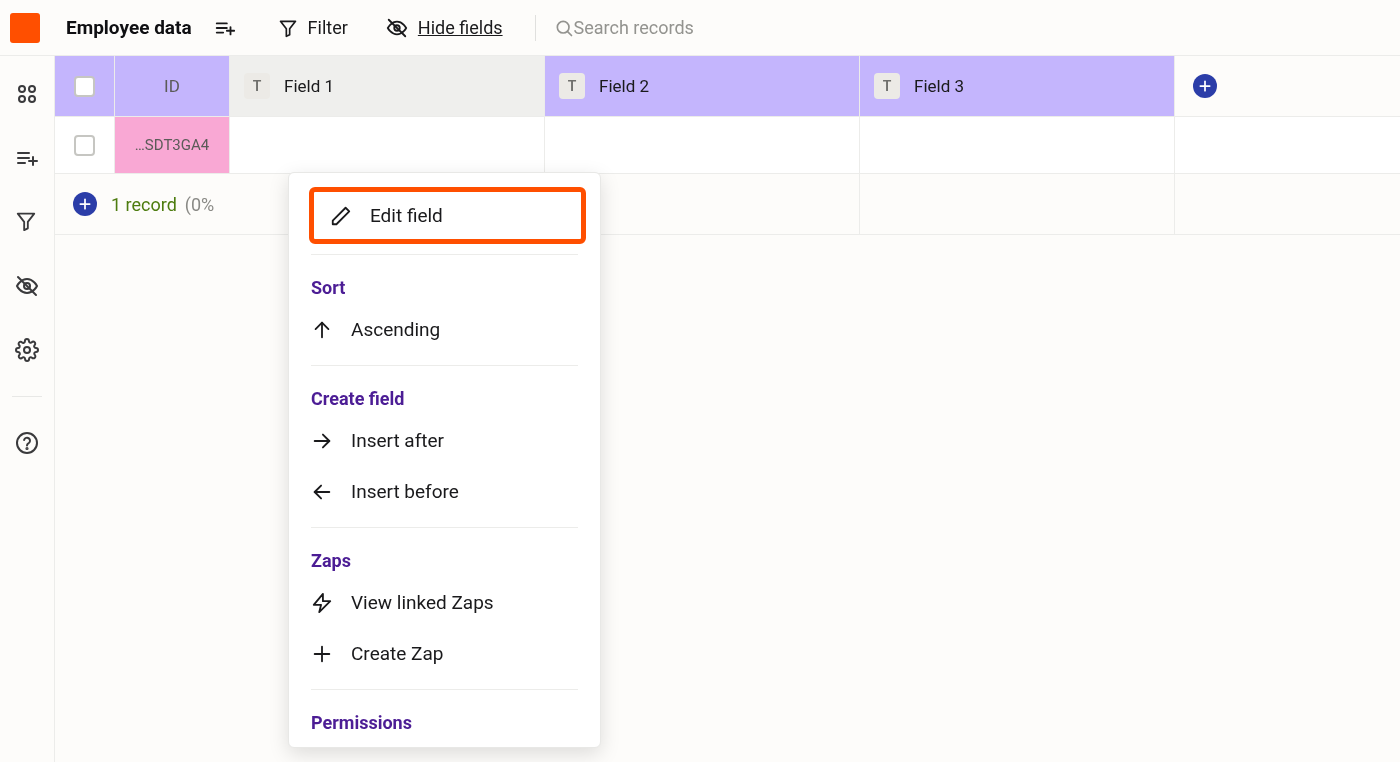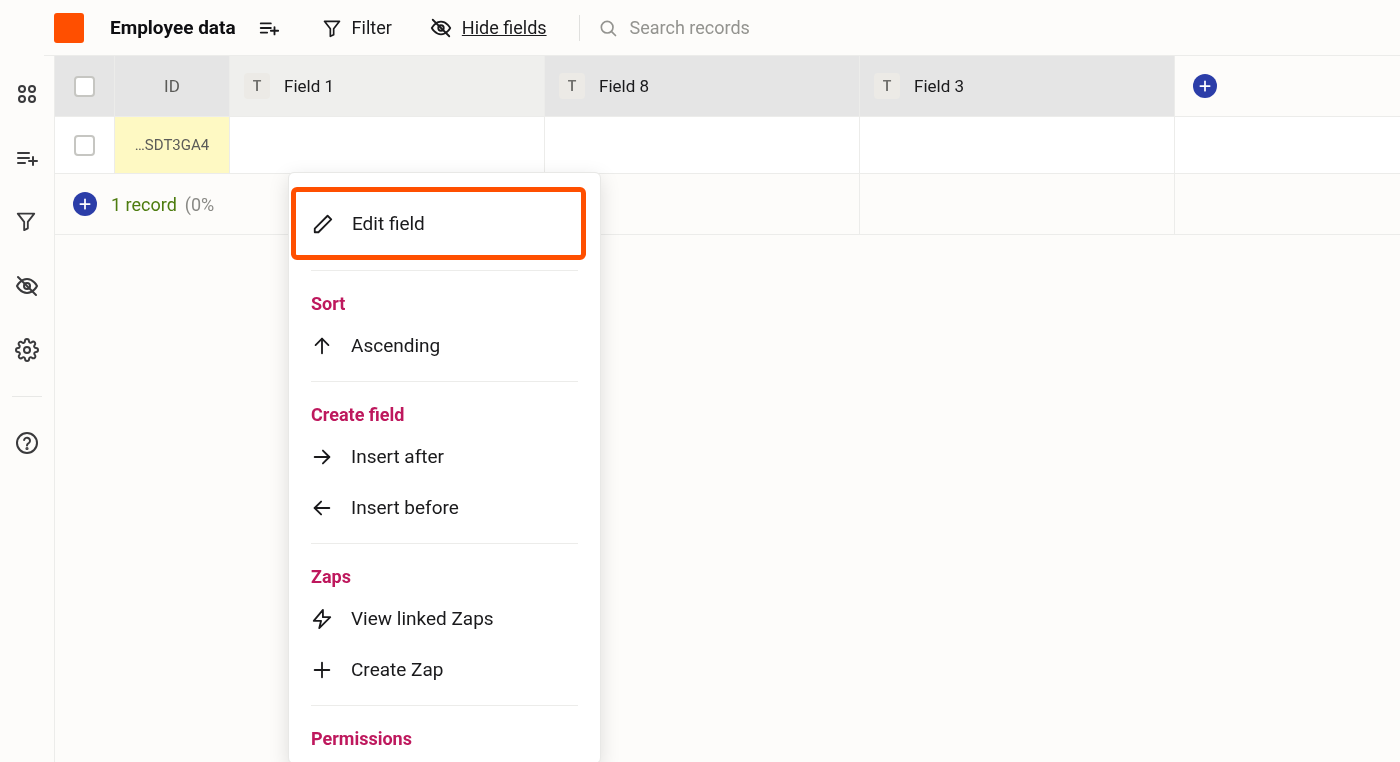--- a/index.html
+++ b/index.html
@@ -13,21 +13,20 @@
     }
 
     
     .topbar {
       display: flex;
       align-items: center;
       height: 56px;
       padding: 0 10px 0 10px;
       border-bottom: 1px solid #ececea;
       gap: 12px;
-      margin-left: 44px;
     }
 
     .logo {
       width: 30px;
       height: 30px;
       background: #ff4f00;
       border-radius: 3px;
       margin-left: 0;
       margin-right: 14px;
     }
@@ -61,21 +60,21 @@
     .top-divider {
       width: 1px;
       height: 26px;
       background: #e0e0de;
       margin: 0 6px;
     }
 
     .search-wrap {
       display: flex;
       align-items: center;
-      gap: 12px;
+      gap: 0;
       color: #93938f;
       font-size: 18px;
     }
 
     
     .left-rail {
       position: absolute;
       left: 0;
       top: 56px;
       bottom: 0;
@@ -114,21 +113,21 @@
     
     .table-header-row,
     .table-row,
     .table-footer-row {
       display: flex;
       border-bottom: 1px solid #ececea;
       background: #fdfcfa;
     }
 
     .table-header-row .cell {
-      background: #e5e5e5;
+      background: #c4b5fd;
     }
 
     .cell {
       border-right: 1px solid #ececea;
       display: flex;
       align-items: center;
       padding: 0 14px;
       height: 58px;
       font-size: 17px;
       color: #1a1a1c;
@@ -222,28 +221,28 @@
       gap: 18px;
       padding: 14px 22px;
       font-size: 19px;
       color: #1a1a1c;
       cursor: pointer;
     }
 
     .context-menu .menu-item.highlight-box {
       border: 5px solid #ff4f00;
       border-radius: 6px;
-      margin: 14px 14px 10px 2px;
-      padding: 20px 16px;
+      margin: 14px 14px 10px 20px;
+      padding: 12px 16px;
     }
 
     .context-menu .section-label {
       font-size: 18px;
       font-weight: 700;
-      color: #be185d;
+      color: #4c1d95;
       padding: 12px 22px 6px 22px;
     }
 
     .context-menu .menu-divider {
       height: 1px;
       background: #ececea;
       margin: 10px 22px;
     }
 
     
@@ -354,41 +353,41 @@
     </div>
     <div class="cell id-cell">
       <span>ID</span>
     </div>
     <div class="cell field-cell" style="background:#efefed;">
       <span class="text-type-badge">T</span>
       <span>Field 1</span>
     </div>
     <div class="cell field-cell">
       <span class="text-type-badge">T</span>
-      <span>Field 8</span>
+      <span>Field 2</span>
     </div>
     <div class="cell field-cell">
       <span class="text-type-badge">T</span>
       <span>Field 3</span>
     </div>
     <div class="cell add-cell" style="background:transparent;">
       <div class="add-circle">
         <svg width="14" height="14" viewBox="0 0 24 24" fill="none" stroke="#fff" stroke-width="3" stroke-linecap="round">
           <line x1="12" y1="4" x2="12" y2="20"></line>
             <line x1="4" y1="12" x2="20" y2="12"></line>
         </svg>
       </div>
     </div>
   </div>
 
   <div class="table-row" style="background:#fff;">
     <div class="cell checkbox-cell" style="background:#fff;">
       <div class="checkbox-box"></div>
     </div>
-    <div class="cell id-cell" style="background:#fef9c3;font-size:15px;">
+    <div class="cell id-cell" style="background:#f9a8d4;font-size:15px;">
       <span>…SDT3GA4</span>
     </div>
     <div class="cell field-cell" style="background:#fff;"></div>
     <div class="cell field-cell" style="background:#fff;"></div>
     <div class="cell field-cell" style="background:#fff;"></div>
   </div>
 
   <div class="footer-row">
     <div class="footer-cell" style="width:490px;">
       <div class="add-circle">

